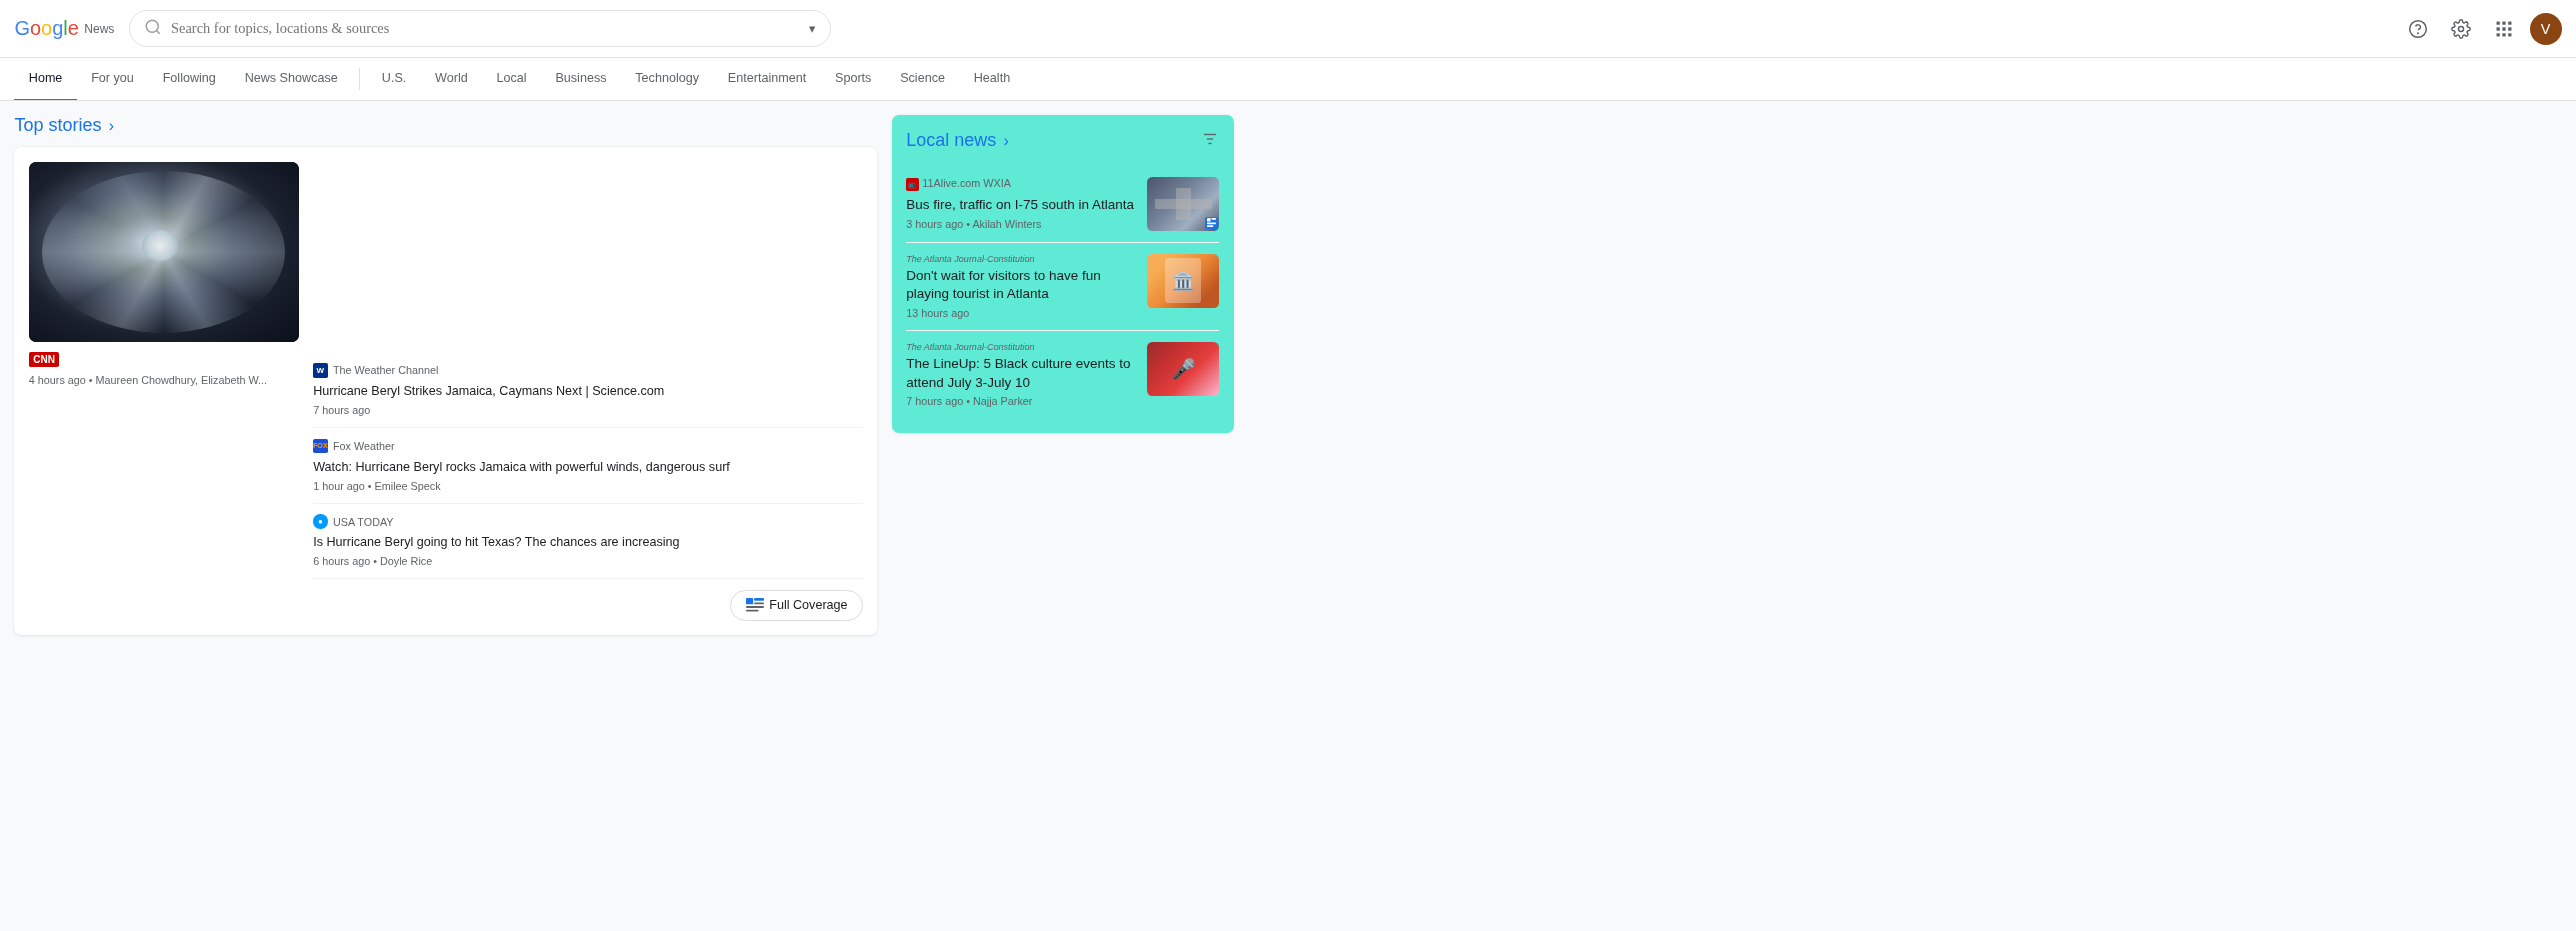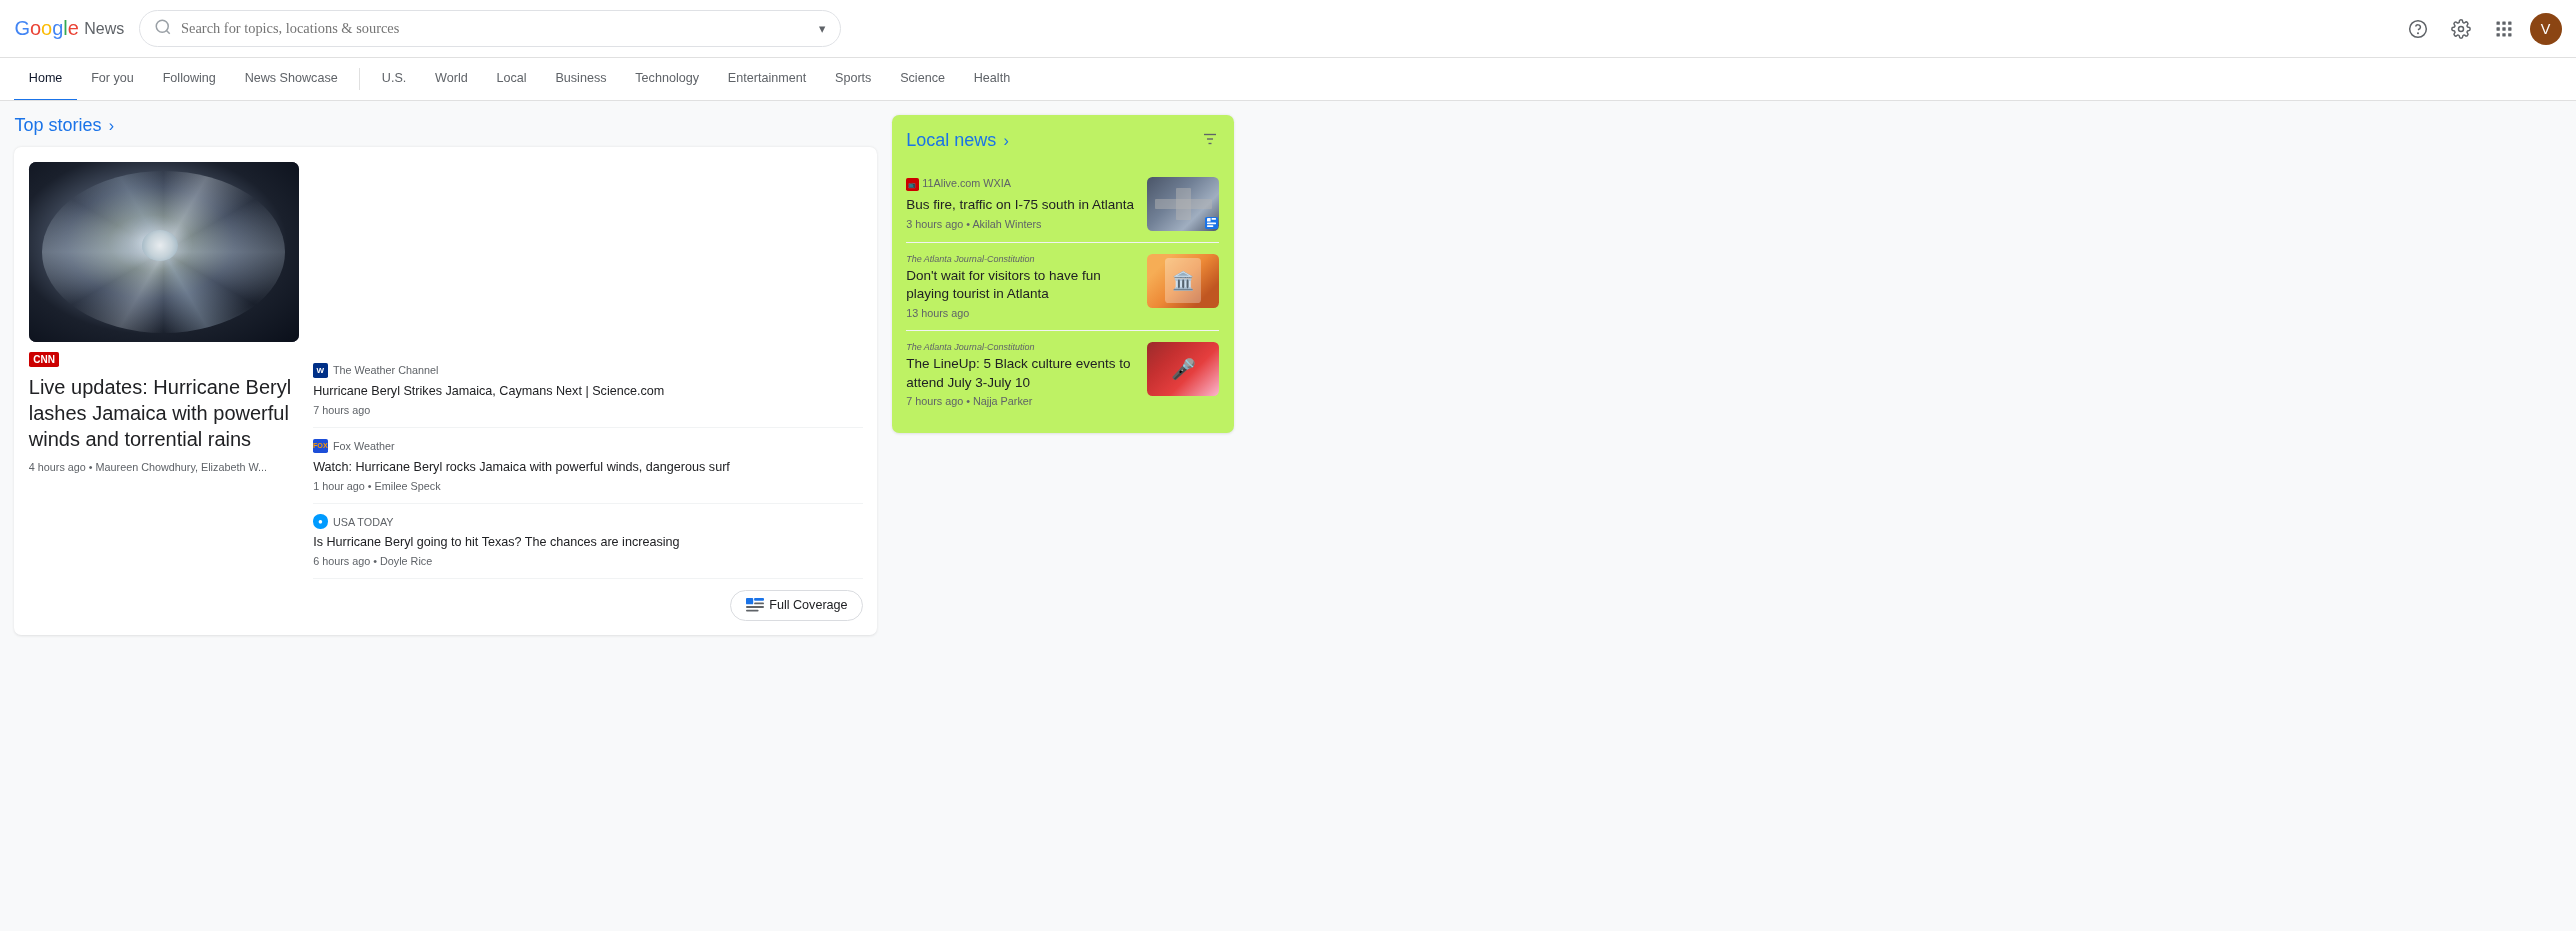--- a/index.html
+++ b/index.html
@@ -23,21 +23,21 @@
     }
     .logo-google {
       font-size: 20px;
       font-weight: 400;
     }
     .g-blue { color: #4285F4; }
     .g-red { color: #EA4335; }
     .g-yellow { color: #FBBC05; }
     .g-green { color: #34A853; }
     .logo-news {
-      font-size: 16px;
+      font-size: 12px;
       color: #5f6368;
       font-weight: 400;
     }
     .search-bar {
       flex: 1;
       max-width: 702px;
       display: flex;
       align-items: center;
       border: 0.9px solid #dfe1e5;
       border-radius: 21.6px;
@@ -297,21 +297,21 @@
     }
     .fc-icon {
       width: 18px;
       height: 14.4px;
       display: flex;
       align-items: center;
       justify-content: center;
     }
 
     
-    .local-news-card { background: #bef264; border-radius: 7.2px; padding: 14.4px; box-shadow: 0 0.9px 2.7px rgba(0,0,0,0.1); }
+    .local-news-card { background: #5eead4; border-radius: 7.2px; padding: 14.4px; box-shadow: 0 0.9px 2.7px rgba(0,0,0,0.1); }
     .local-header {
       display: flex;
       align-items: center;
       justify-content: space-between;
       margin-bottom: 14.4px;
     }
     .filter-icon { color: #5f6368; cursor: pointer; font-size: 16px; }
 
     .local-article {
       display: flex;
@@ -474,21 +474,20 @@
           </div>
         </div>
 
       </div>
 
       <div style="display:flex; gap:14.4px; margin-top: 10.8px;">
         <div style="width:270px; flex-shrink:0;">
           <div class="cnn-logo">
             <span class="cnn-badge">CNN</span>
           </div>
-          <div class="main-headline">Live updates: Hurricane Beryl lashes Jamaica with powerful winds and torrential rains</div>
           <div class="main-meta">4 hours ago • Maureen Chowdhury, Elizabeth W...</div>
         </div>
 
         <div class="side-articles">
 
           <div class="article-item">
             <div class="source-row">
               <span class="source-icon weather-channel-icon">W</span>
               <span class="source-name">The Weather Channel</span>
             </div>

